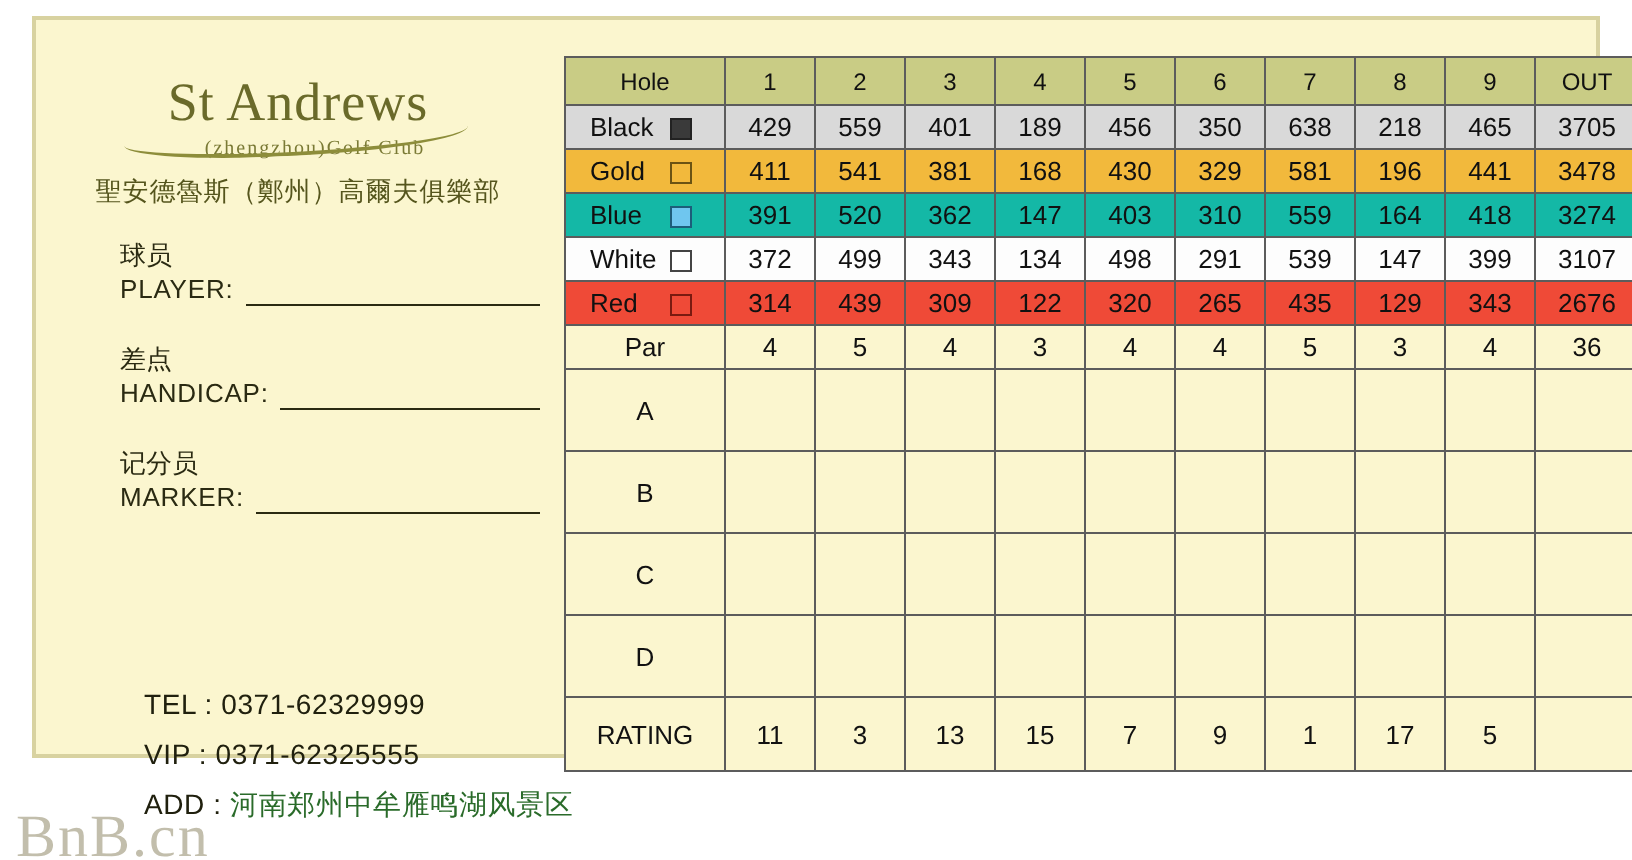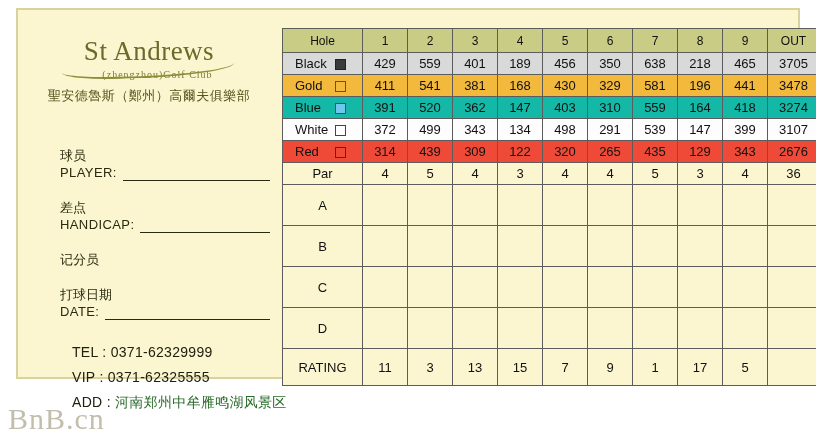--- a/index.html
+++ b/index.html
@@ -67,21 +67,21 @@
     top: 48px;
     width: 172px;
     height: 18px;
     border-bottom: 2px solid #8d8d3a;
     border-radius: 0 0 60% 40%;
     transform: rotate(-2deg);
   }
   .fields {
     position: absolute;
     left: 42px;
-    top: 138px;
+    top: 110px;
     width: 210px;
   }
   .field {
     margin-bottom: 19px;
     position: relative;
   }
   .field .cn {
     font-size: 13px;
     color: #2a2a12;
     line-height: 16px;
@@ -225,29 +225,26 @@
       <div class="field">
         <div class="cn">差点</div>
         <div class="row">
           <span class="lbl">HANDICAP:</span>
           <span class="line"></span>
         </div>
       </div>
 
       <div class="field">
         <div class="cn">记分员</div>
-      </div>
-
-      <div class="field">
-        <div class="cn">打球日期</div>
         <div class="row">
-          <span class="lbl">DATE:</span>
+          <span class="lbl">MARKER:</span>
           <span class="line"></span>
         </div>
       </div>
+
 
     </div>
 
     <div class="contacts">
       <div>TEL : 0371-62329999</div>
       <div>VIP : 0371-62325555</div>
       <div>
         <span>ADD :</span>
         <span class="addr-cn">河南郑州中牟雁鸣湖风景区</span>
       </div>

